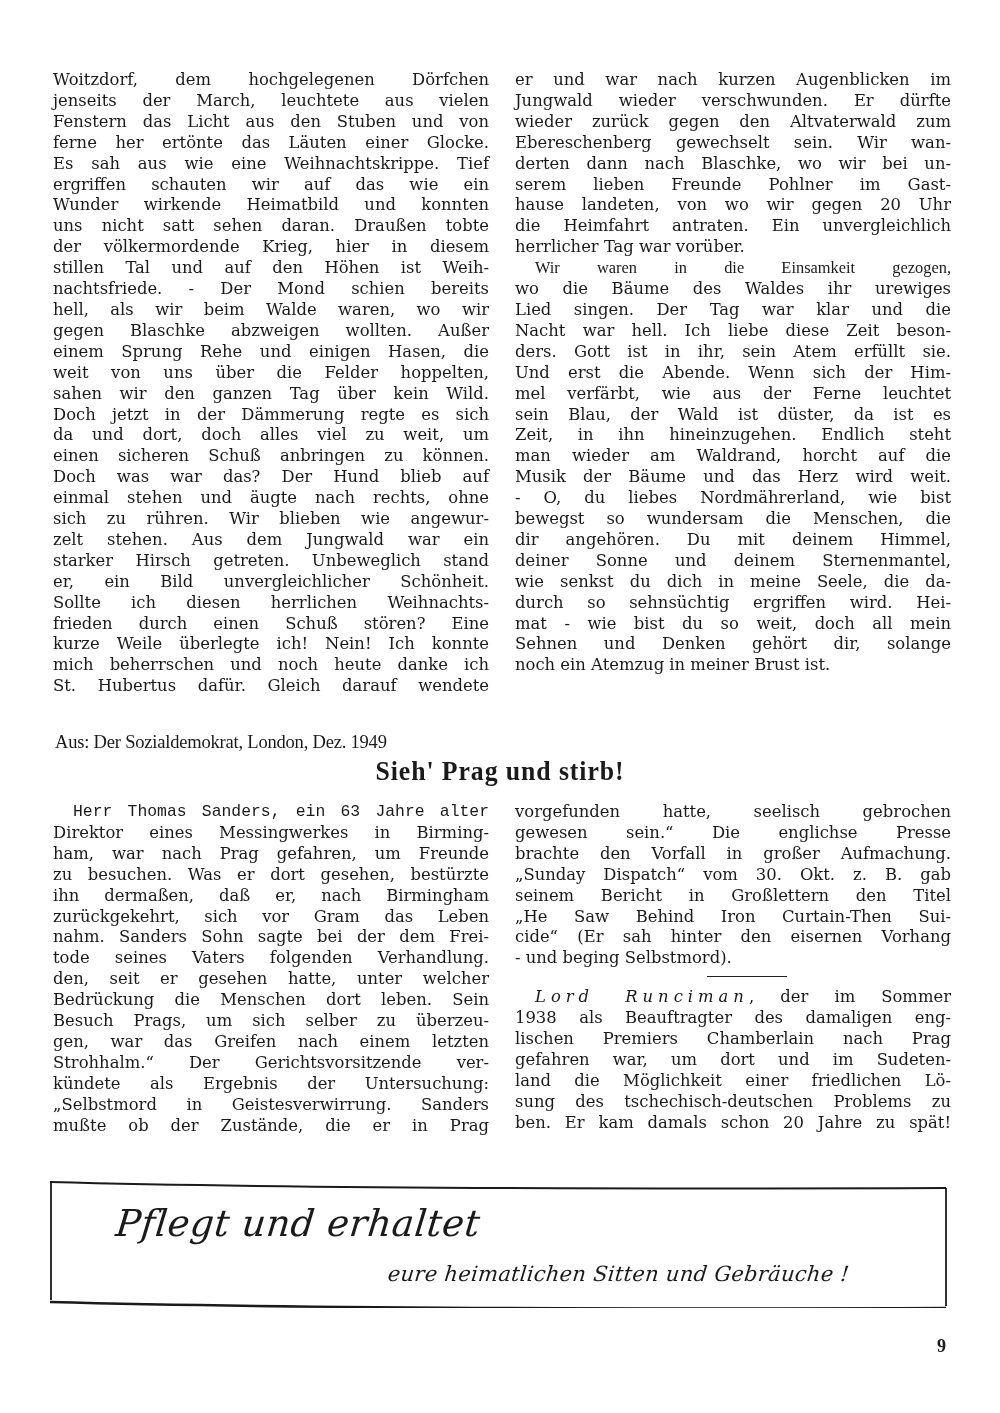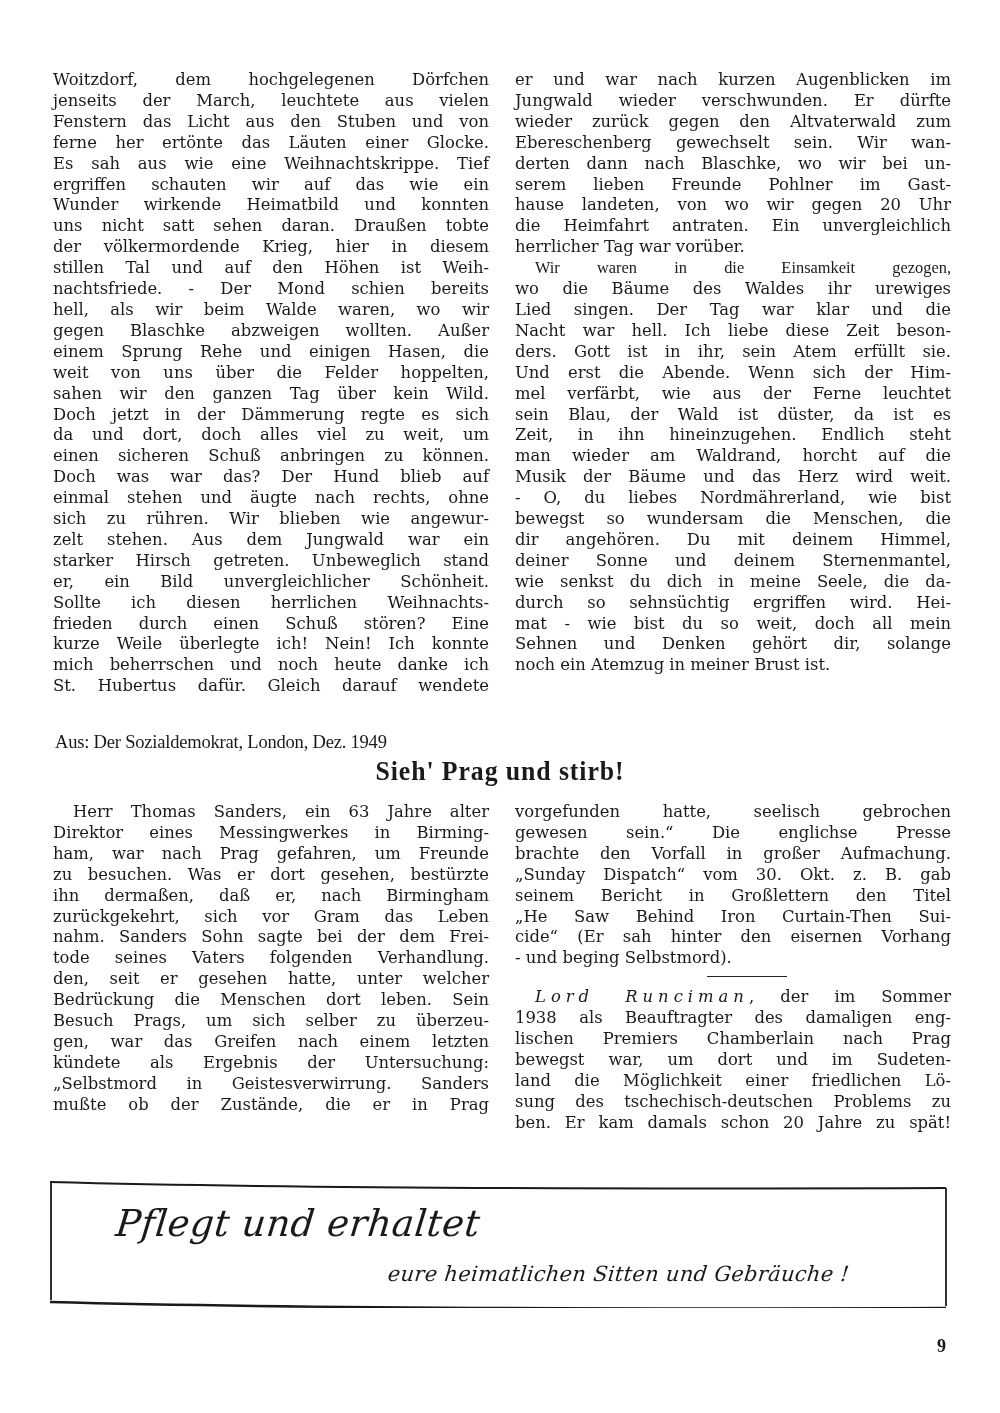--- a/index.html
+++ b/index.html
@@ -123,32 +123,33 @@
       <span class="line">mat - wie bist du so weit, doch all mein</span>
       <span class="line">Sehnen und Denken gehört dir, solange</span>
       <span class="line last">noch ein Atemzug in meiner Brust ist.</span>
     </div>
   </div>
 
 <div id="source-line">Aus: Der Sozialdemokrat, London, Dez. 1949</div>
 <div id="article-title">Sieh' Prag und stirb!</div>
 
 <div id="col-b1" class="col">
-    <span class="line" style="padding-left: 20px; box-sizing: border-box;">Herr Thomas Sanders, ein 63 Jahre alter</span>
+    <span class="line" style="padding-left: 20px; box-sizing: border-box; font-family: Liberation Mono, monospace;">Herr Thomas Sanders, ein 63 Jahre alter</span>
     <span class="line">Direktor eines Messingwerkes in Birming-</span>
     <span class="line">ham, war nach Prag gefahren, um Freunde</span>
     <span class="line">zu besuchen. Was er dort gesehen, bestürzte</span>
     <span class="line">ihn dermaßen, daß er, nach Birmingham</span>
     <span class="line">zurückgekehrt, sich vor Gram das Leben</span>
     <span class="line">nahm. Sanders Sohn sagte bei der dem Frei-</span>
     <span class="line">tode seines Vaters folgenden Verhandlung.</span>
     <span class="line">den, seit er gesehen hatte, unter welcher</span>
     <span class="line">Bedrückung die Menschen dort leben. Sein</span>
     <span class="line">Besuch Prags, um sich selber zu überzeu-</span>
     <span class="line">gen, war das Greifen nach einem letzten</span>
+    <span class="line">Strohhalm.“ Der Gerichtsvorsitzende ver-</span>
     <span class="line">kündete als Ergebnis der Untersuchung:</span>
     <span class="line">„Selbstmord in Geistesverwirrung. Sanders</span>
     <span class="line">mußte ob der Zustände, die er in Prag</span>
   </div>
 <div id="col-b2" class="col">
   <div id="b2-lines">
       <span class="line">vorgefunden hatte, seelisch gebrochen</span>
       <span class="line">gewesen sein.“ Die englichse Presse</span>
       <span class="line">brachte den Vorfall in großer Aufmachung.</span>
       <span class="line">„Sunday Dispatch“ vom 30. Okt. z. B. gab</span>
@@ -156,21 +157,21 @@
       <span class="line">„He Saw Behind Iron Curtain-Then Sui-</span>
       <span class="line">cide“ (Er sah hinter den eisernen Vorhang</span>
       <span class="line last">- und beging Selbstmord).</span>
     </div>
   <span class="sep-rule"></span>
   <div id="runciman">
     <span class="line" style="padding-left:20px; box-sizing:border-box;"><span class="spaced">Lord Runciman</span><span>, der im Sommer</span></span>
     <div id="runciman-lines">
         <span class="line">1938 als Beauftragter des damaligen eng-</span>
         <span class="line">lischen Premiers Chamberlain nach Prag</span>
-        <span class="line">bewegst war, um dort und im Sudeten-</span>
+        <span class="line">gefahren war, um dort und im Sudeten-</span>
         <span class="line">land die Möglichkeit einer friedlichen Lö-</span>
         <span class="line">sung des tschechisch-deutschen Problems zu</span>
         <span class="line">ben. Er kam damals schon 20 Jahre zu spät!</span>
       </div>
   </div>
 </div>
 
 <div id="banner">
   <svg width="900" height="128">
     <path d="M2 2 Q 300 10 898 8" stroke="#1a1a1a" stroke-width="2" fill="none"></path>

